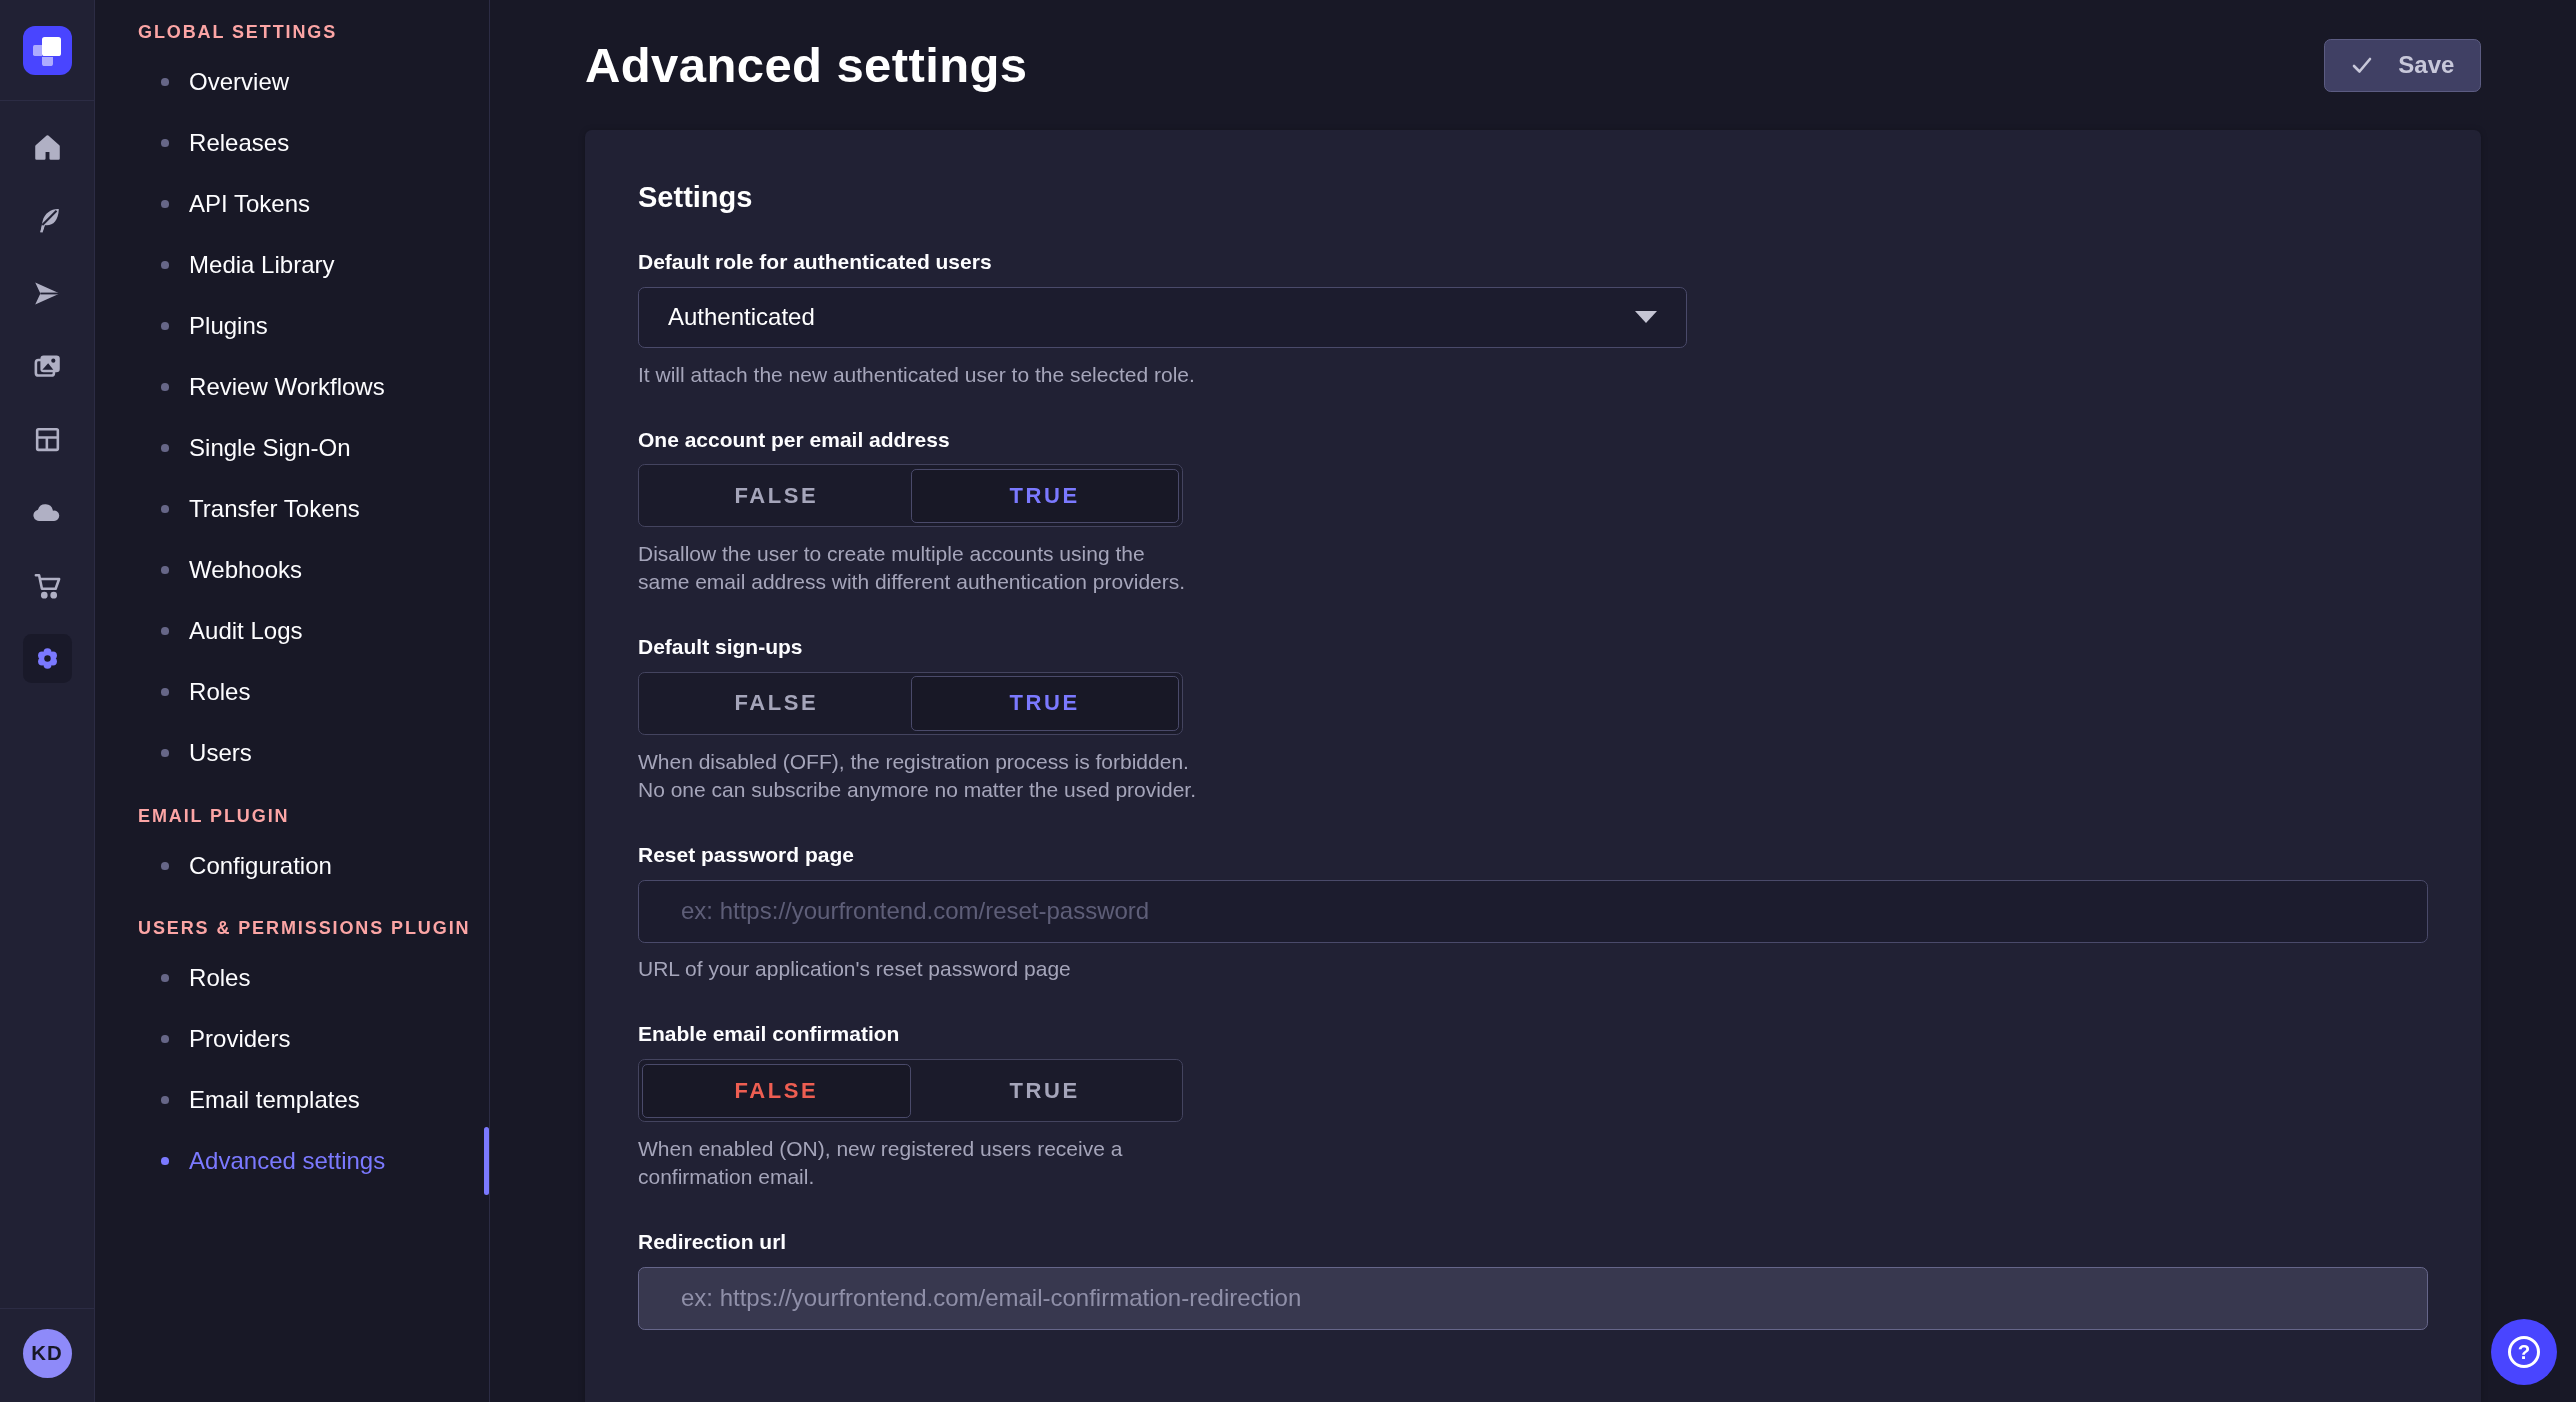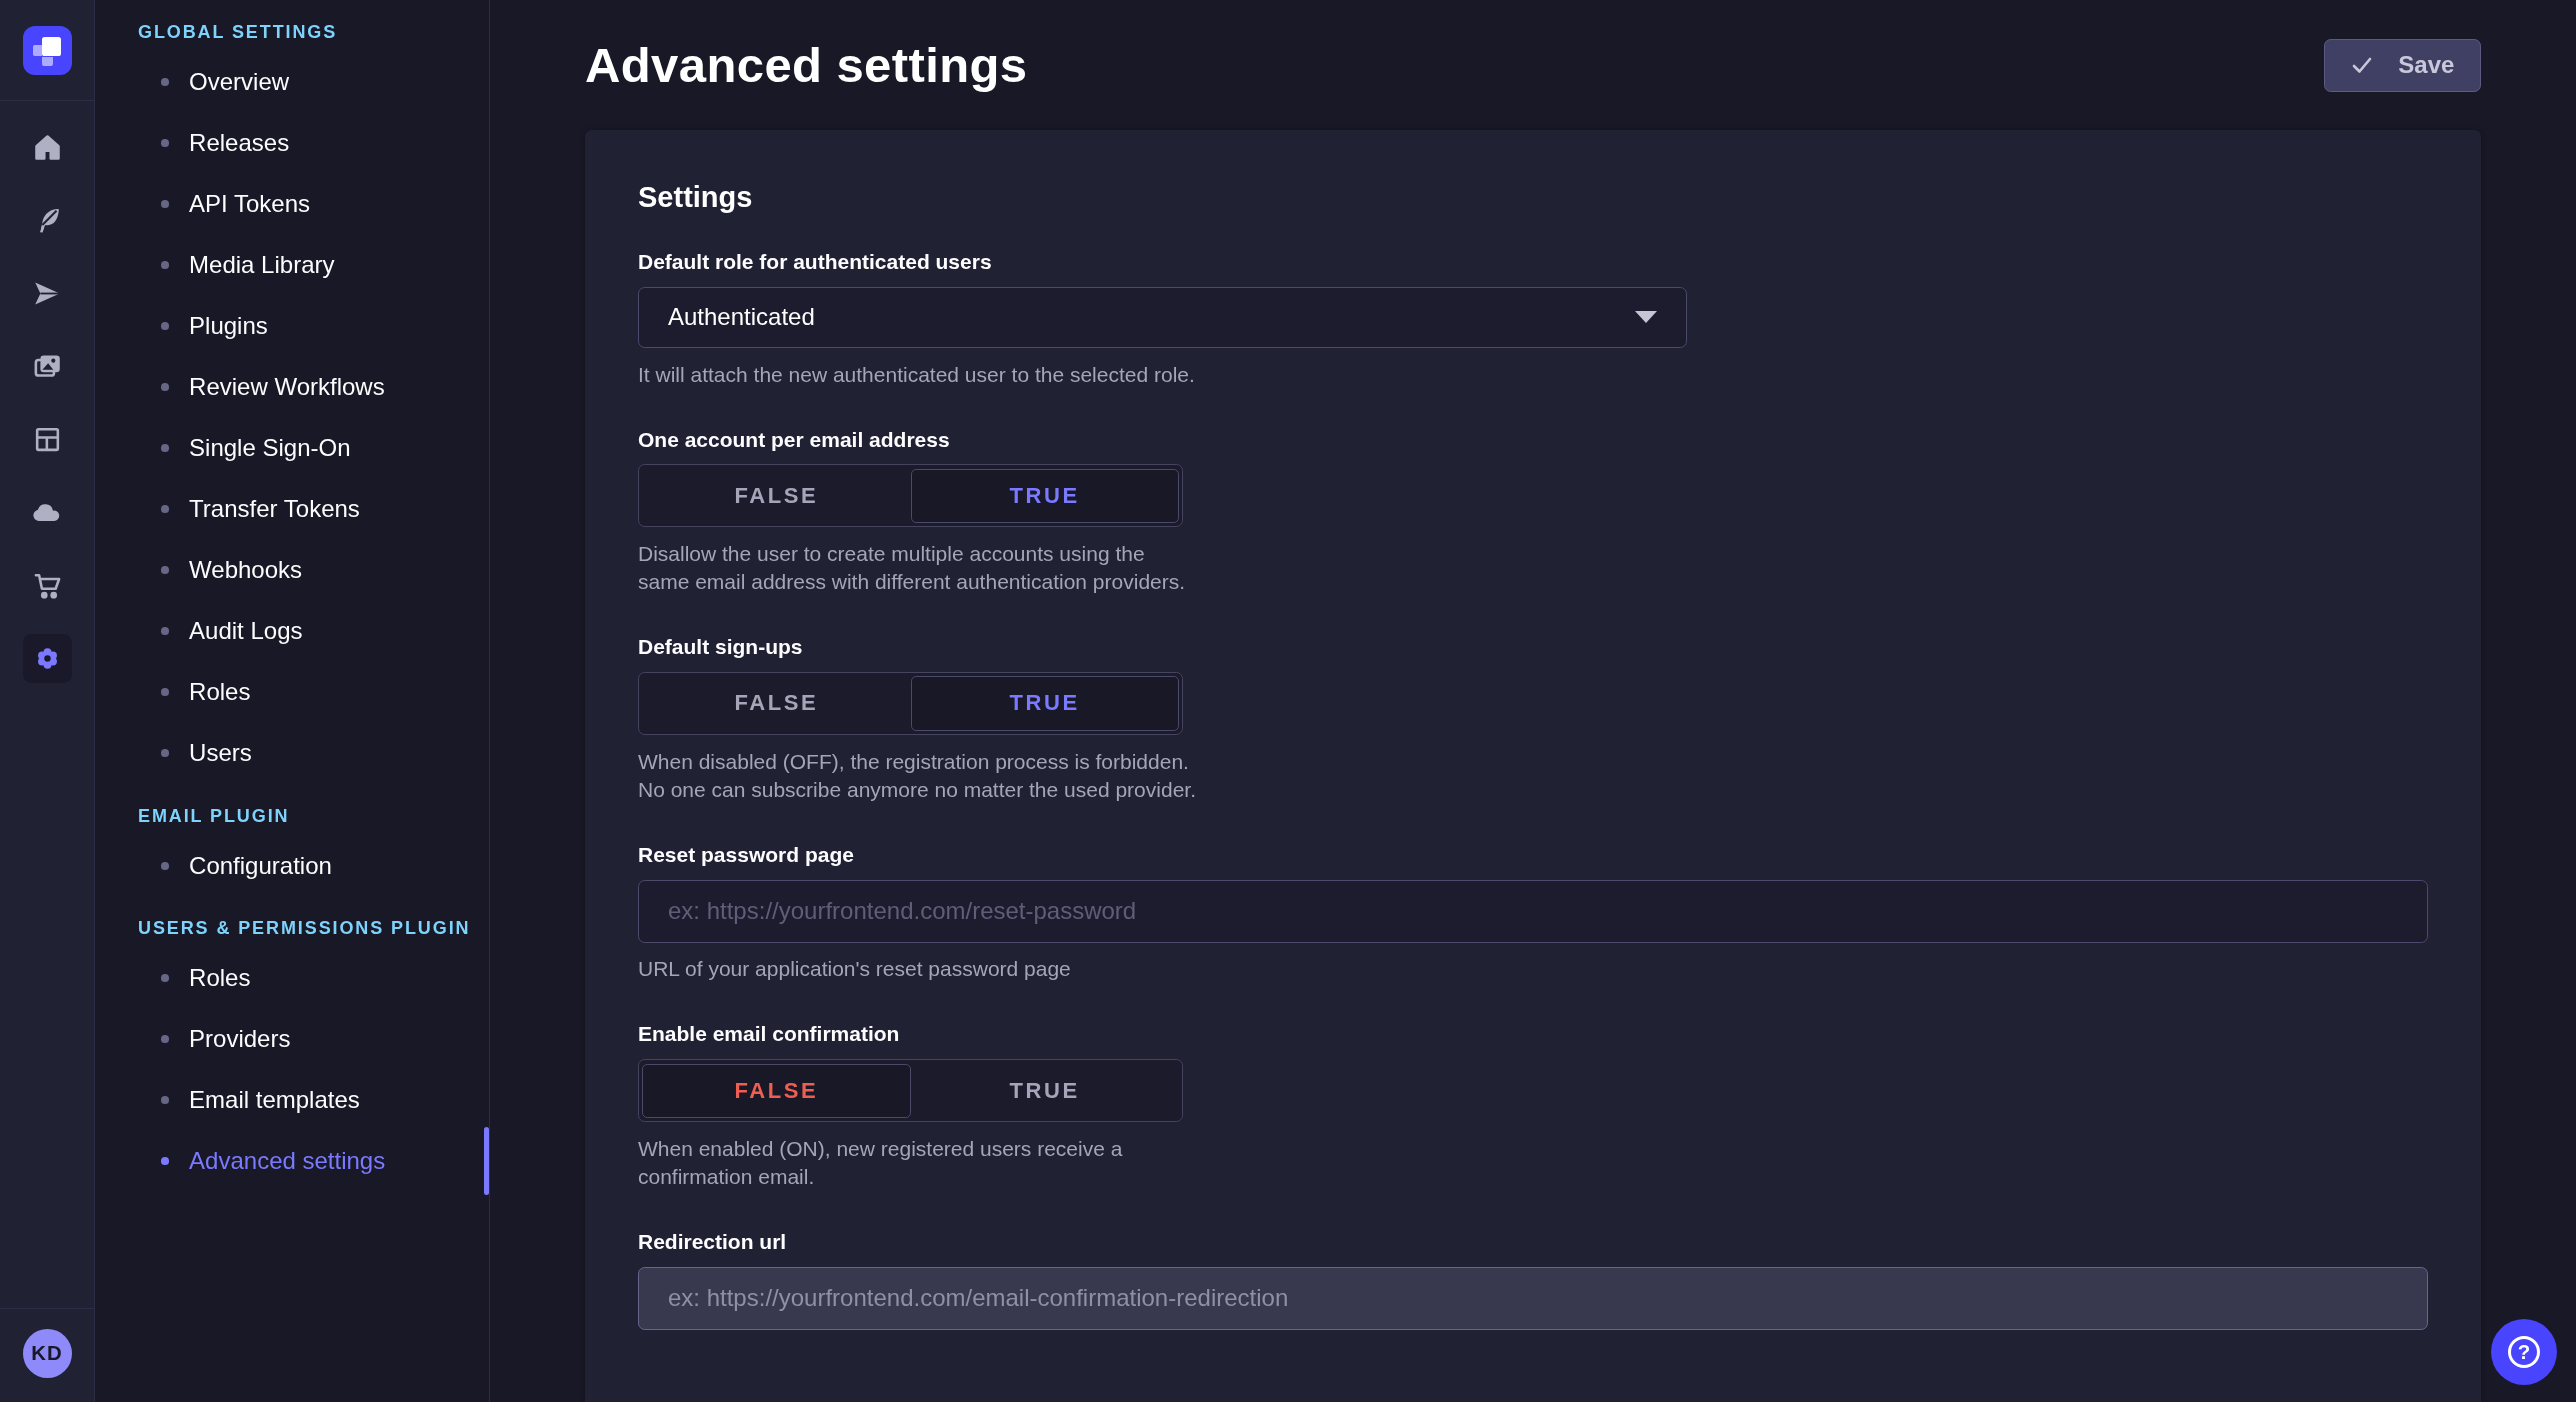--- a/index.html
+++ b/index.html
@@ -68,21 +68,21 @@
   .subnav {
     width:395px; height:100%;
     background:#181826;
     border-right:0.9px solid #2c2c44;
     padding-top:12px;
     flex-shrink:0;
     overflow:hidden;
   }
   .nav-section-title {
     font-size:18px; font-weight:700; letter-spacing:1.9px;
-    color:#7dd3fc;
+    color:#fca5a5;
     padding:22px 0 8.5px 43px;
     text-transform:uppercase;
   }
   .nav-item {
     height:61px;
     display:flex; align-items:center;
     padding-left:66px;
     cursor:pointer;
     position:relative;
     color:#fdfdff;
@@ -160,21 +160,21 @@
   .toggle-opt.sel-true {
     background:#181826; border-color:#4a4a6a; color:#7b79ff;
   }
   .toggle-opt.sel-false {
     background:#181826; border-color:#4a4a6a; color:#ee5e52;
   }
 
   .text-input {
     width:100%; height:63px;
     background:#1c1c2e; border:0.9px solid #4a4a6a; border-radius:6.8px;
-    padding:0 29px; font-size:24px; color:#ffffff;
+    padding:0 42px; font-size:24px; color:#ffffff;
     font-family:"Liberation Sans","DejaVu Sans",sans-serif;
     outline:none;
   }
   .text-input::placeholder { color:#5e5e78; }
   .text-input.lit {
     background:#38384f; border-color:#66668a;
   }
   .text-input.lit::placeholder { color:#8f8fa8; }
 
   .help-fab {

